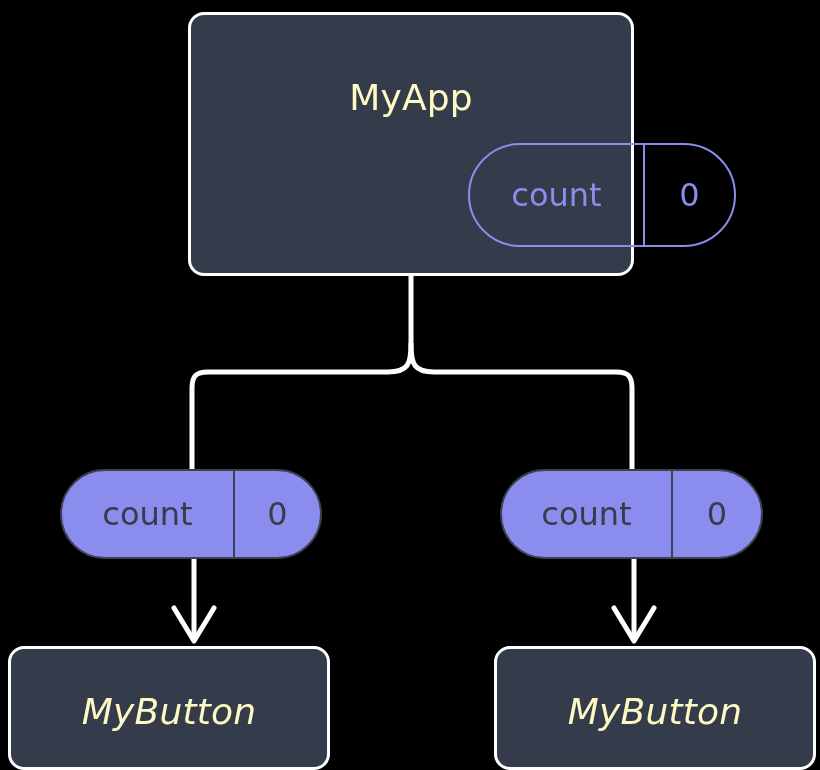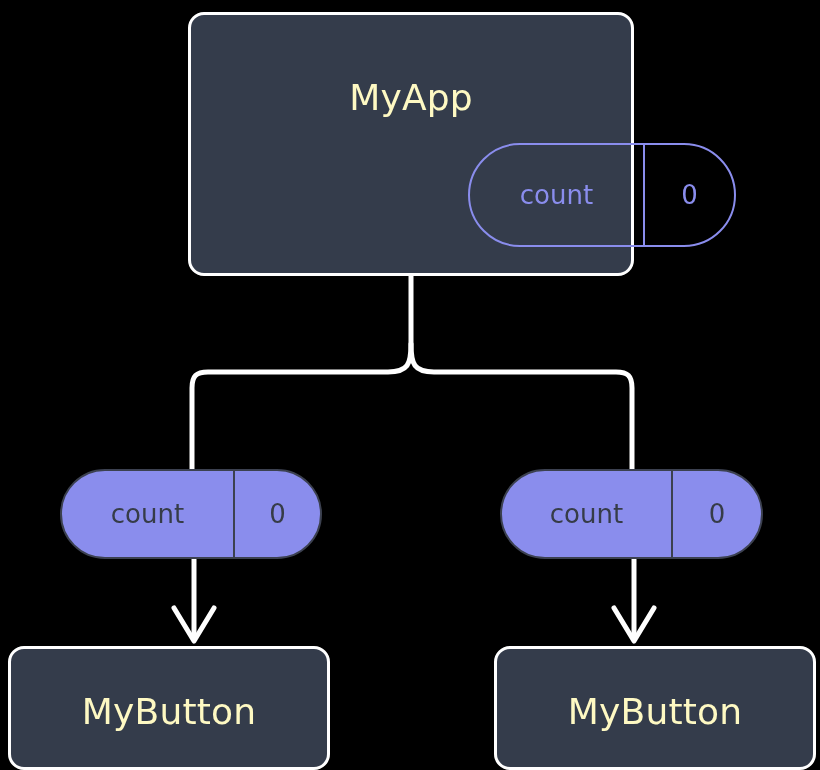--- a/index.html
+++ b/index.html
@@ -52,41 +52,42 @@
     width: 446px;
     height: 264px;
   }
   #root-title {
     top: 62px;
   }
 
   
   .leaf-box {
     height: 124px;
+    font-style: italic;
   }
   #leaf-box-left  { left: 8px;   top: 646px; width: 322px; }
   #leaf-box-right { left: 494px; top: 646px; width: 322px; }
   .leaf-title {
     top: 42px;
   }
 
   
   .pill {
     position: absolute;
     box-sizing: border-box;
     display: flex;
     align-items: stretch;
     border-radius: 999px;
     overflow: hidden;
   }
   .pill-name, .pill-value {
     display: flex;
     align-items: center;
     justify-content: center;
-    font-size: 26px;
+    font-size: 32px;
     font-weight: 400;
     white-space: nowrap;
   }
 
   
   #root-pill {
     left: 277px;
     top: 128px;
     width: 268px;
     height: 104px;

